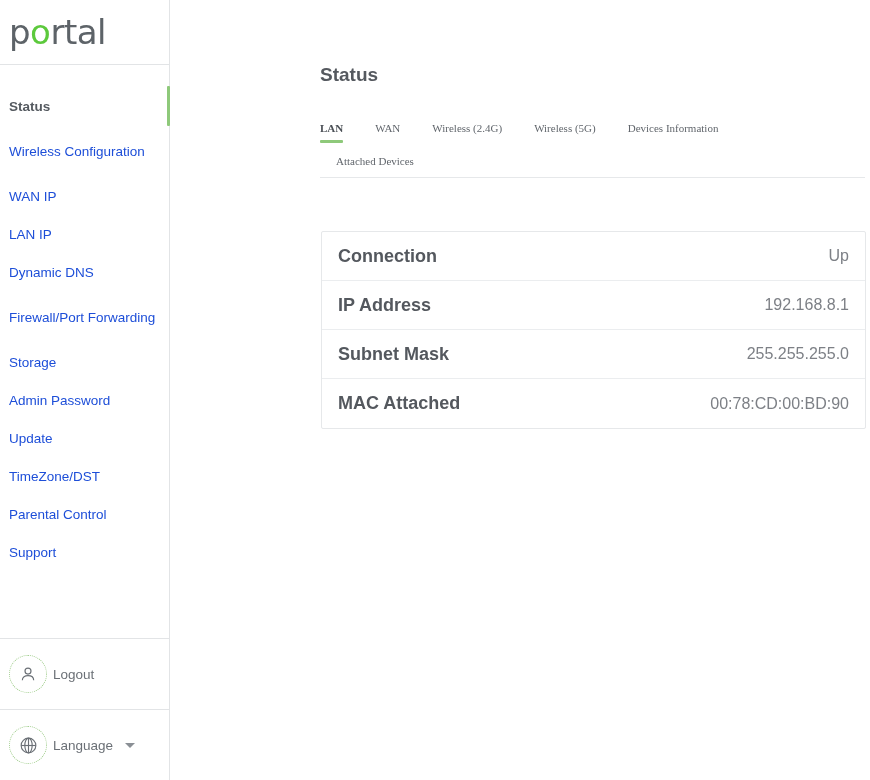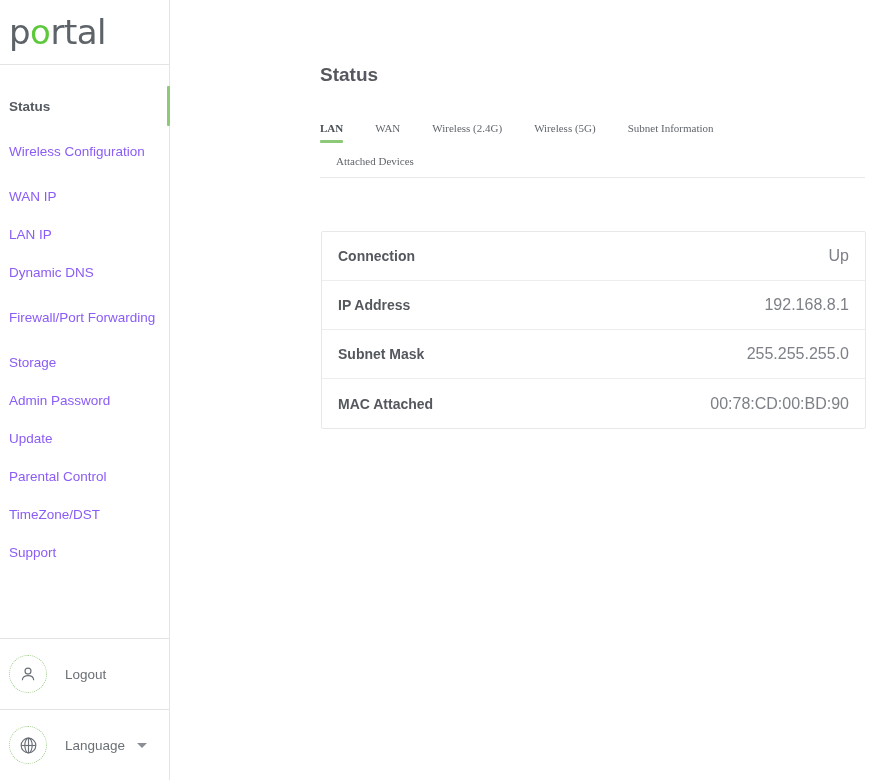--- a/index.html
+++ b/index.html
@@ -59,21 +59,21 @@
     flex: 1 1 auto;
     position: relative;
   }
 
   .nav-item {
     display: block;
     padding: 0 12px 0 9px;
     min-height: 38px;
     font-size: 13.5px;
     line-height: 17px;
-    color: #8b5cf6;
+    color: #1d4ed8;
     display: flex;
     align-items: center;
     position: relative;
     cursor: pointer;
   }
   .nav-item.tall { min-height: 52px; }
   .nav-item.active {
     color: #555a60;
     font-weight: bold;
   }
@@ -106,21 +106,21 @@
     width: 38px;
     height: 38px;
     border-radius: 50%;
     border: 1.5px dotted #9ccb87;
     display: flex;
     align-items: center;
     justify-content: center;
     flex: 0 0 38px;
   }
   .side-action .label {
-    margin-left: 18px;
+    margin-left: 6px;
     font-size: 13.5px;
     color: #6b7076;
   }
   .caret {
     margin-left: 12px;
     width: 0;
     height: 0;
     border-left: 5px solid transparent;
     border-right: 5px solid transparent;
     border-top: 5px solid #8a8f95;
@@ -198,21 +198,21 @@
   .row {
     display: flex;
     align-items: center;
     justify-content: space-between;
     height: 49px;
     padding: 0 16px;
     border-bottom: 1px solid #ebedef;
   }
   .row:last-child { border-bottom: none; }
   .row .k {
-    font-size: 14px;
+    font-size: 18px;
     font-weight: bold;
     color: #54585e;
   }
   .row .v {
     font-size: 16px;
     color: #7d8086;
     text-align: right;
   }
 </style>
 </head>
@@ -253,24 +253,24 @@
         <div class="nav-item">
           <span>Storage</span>
         </div>
         <div class="nav-item">
           <span>Admin Password</span>
         </div>
         <div class="nav-item">
           <span>Update</span>
         </div>
         <div class="nav-item">
+          <span>TimeZone/DST</span>
+        </div>
+        <div class="nav-item">
           <span>Parental Control</span>
-        </div>
-        <div class="nav-item">
-          <span>TimeZone/DST</span>
         </div>
         <div class="nav-item">
           <span>Support</span>
         </div>
       </div>
 
     <div class="side-divider"></div>
 
     <div class="side-action">
       <span class="icon-wrap">
@@ -302,21 +302,21 @@
   <div class="main">
 
     <div class="page-title">Status</div>
 
     <div class="tabs">
       <div class="tab-row" id="tabs1">
           <div class="tab active">LAN</div>
           <div class="tab">WAN</div>
           <div class="tab">Wireless (2.4G)</div>
           <div class="tab">Wireless (5G)</div>
-          <div class="tab">Subnet Information</div>
+          <div class="tab">Devices Information</div>
         </div>
       <div class="tab-row tab-row-2" id="tabs2">
           <div class="tab">Attached Devices</div>
         </div>
       <div class="tabs-underline"></div>
     </div>
 
     <div class="card" id="card">
         <div class="row">
           <span class="k">Connection</span>

